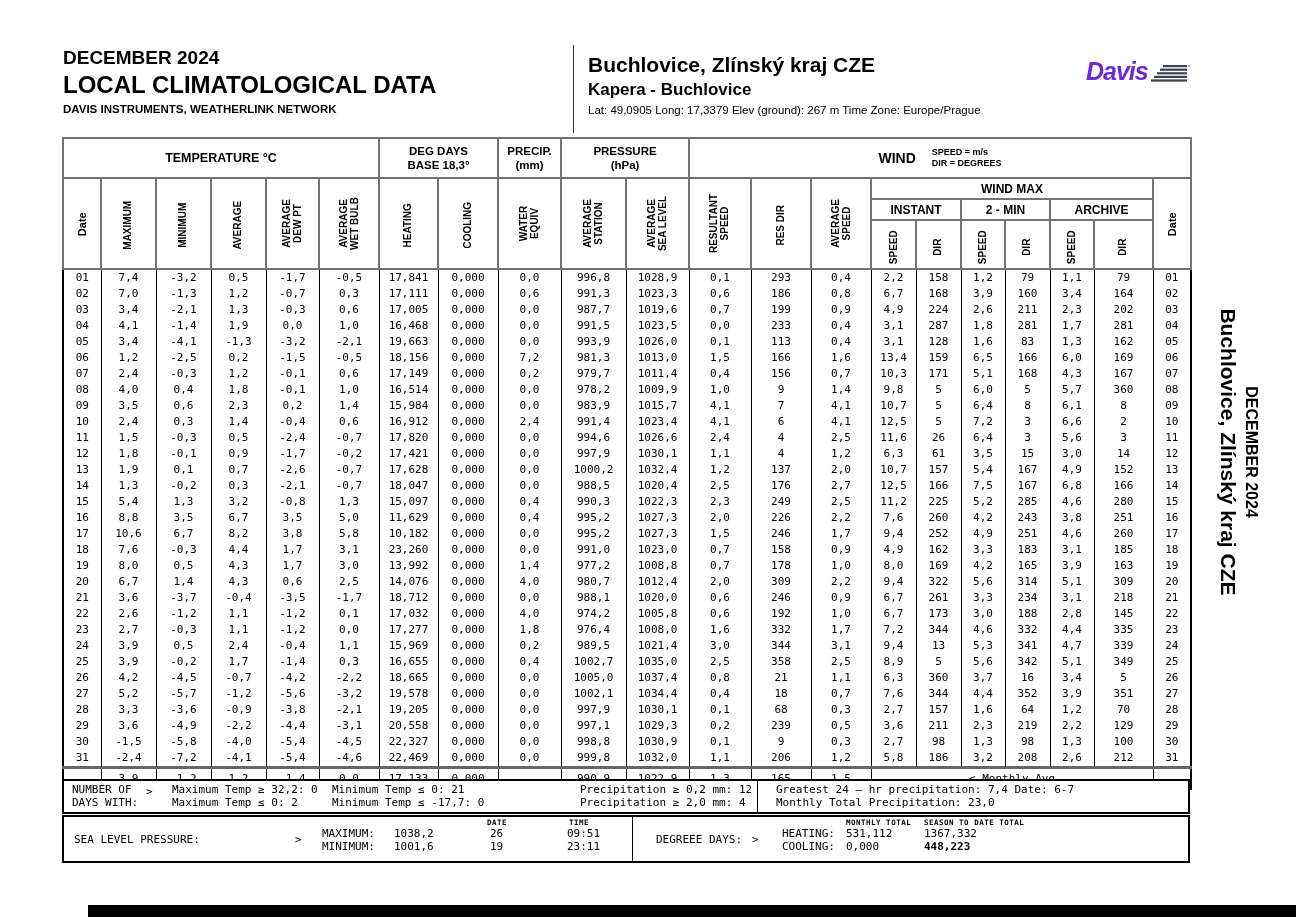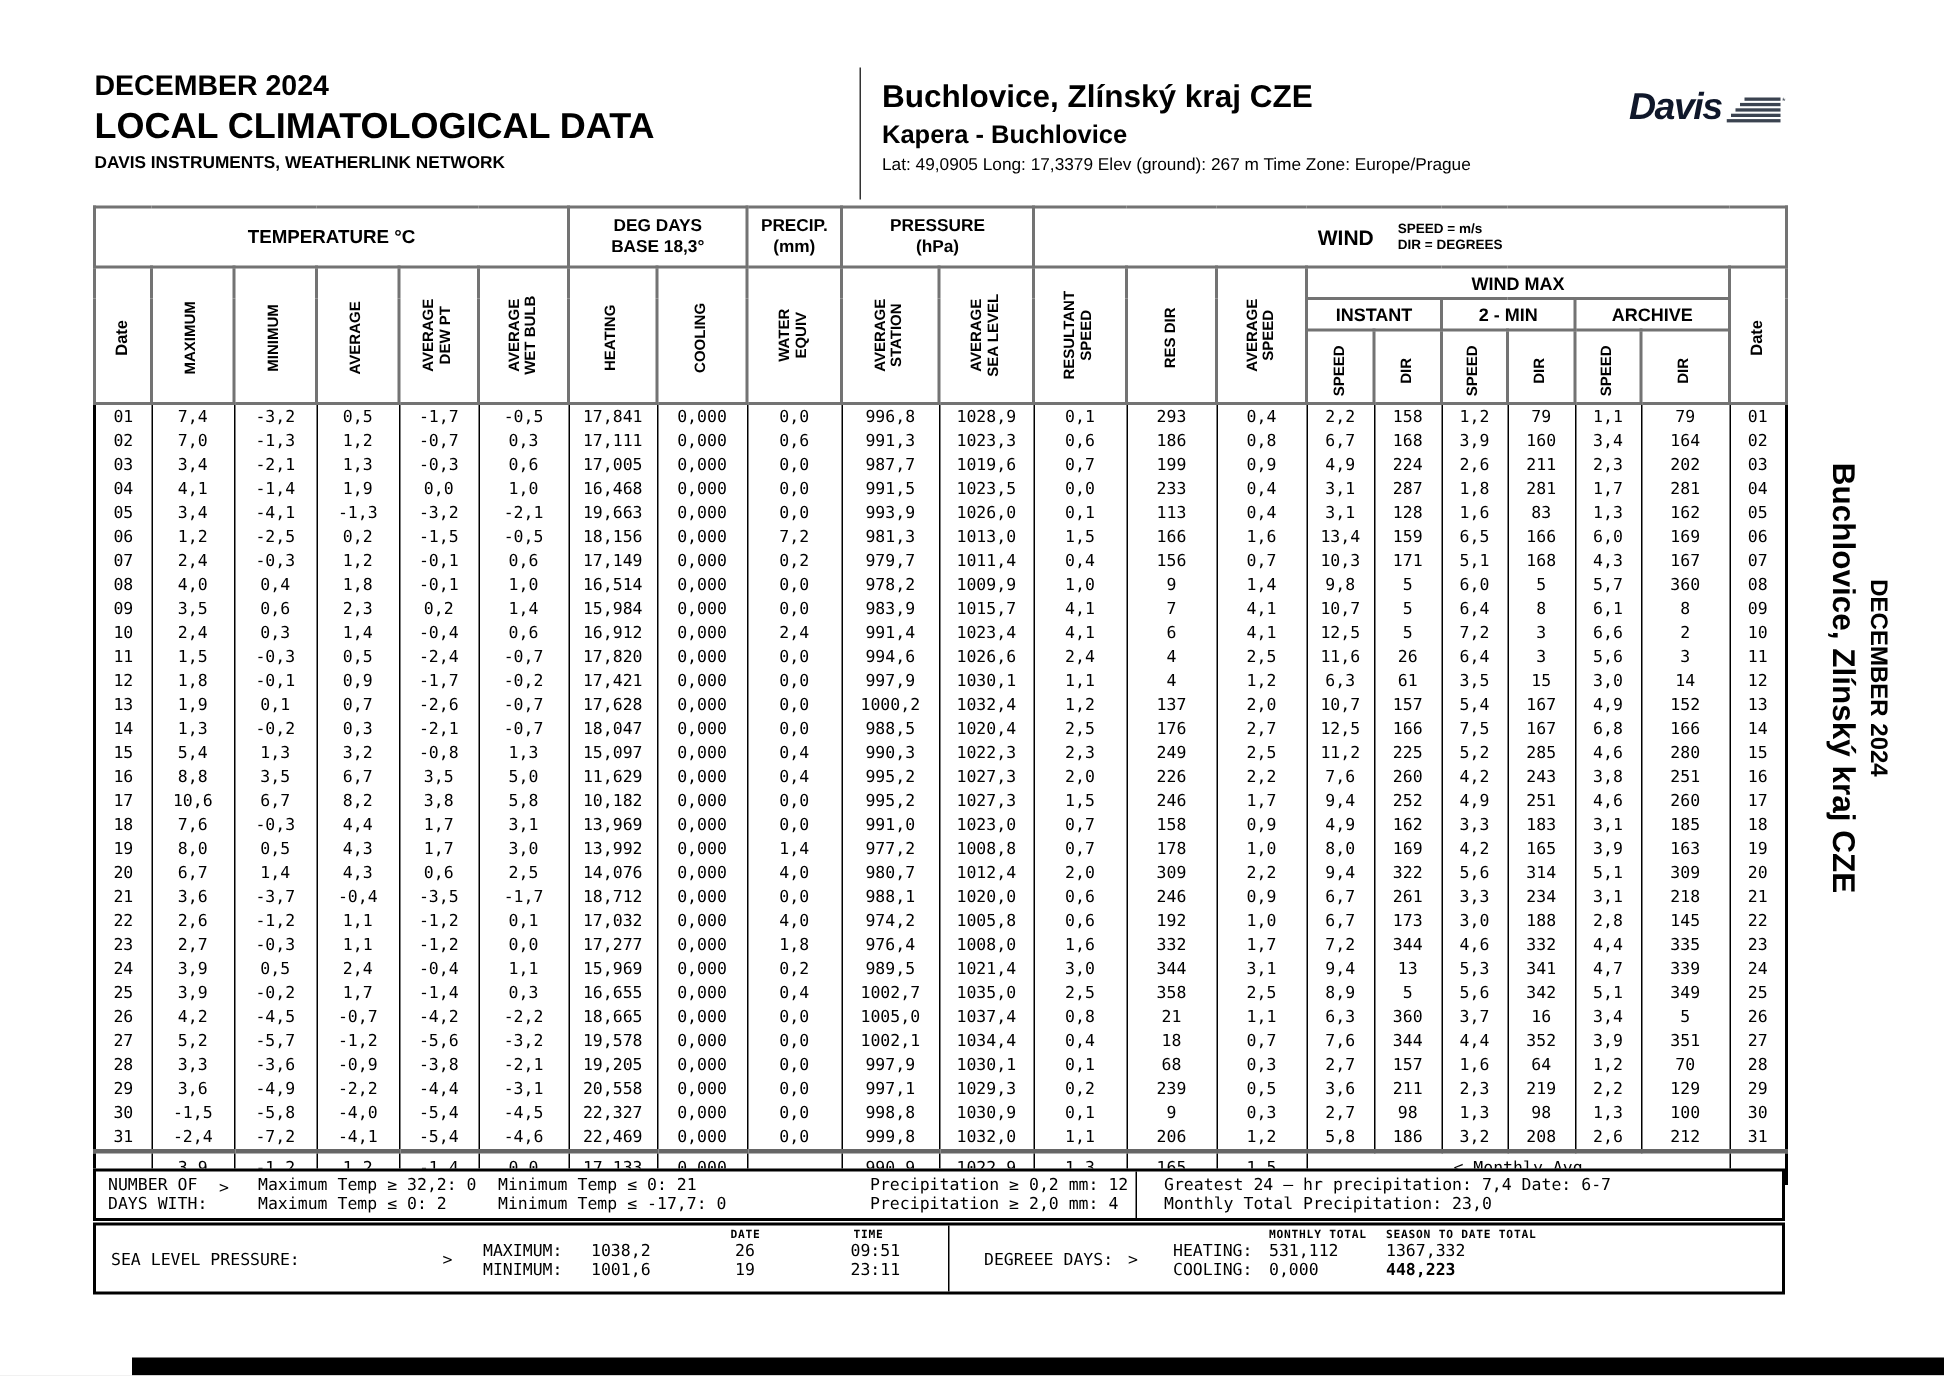--- a/index.html
+++ b/index.html
@@ -10,21 +10,21 @@
   .hdr-left  { position:absolute; left:63px; top:46px; }
   .hdr-month { font-size:19px; font-weight:bold; line-height:24px; }
   .hdr-title { font-size:24px; font-weight:bold; line-height:30px; }
   .hdr-sub   { font-size:11.5px; font-weight:bold; line-height:18px; }
   .hdr-divider { position:absolute; left:573px; top:45px; width:1px; height:88px; background:#333; }
   .hdr-right { position:absolute; left:588px; top:52px; }
   .hdr-station { font-size:21px; font-weight:bold; line-height:26px; }
   .hdr-station-sub { font-size:17px; font-weight:bold; line-height:24px; }
   .hdr-meta  { font-size:11.5px; line-height:17px; }
   .logo { position:absolute; left:1086px; top:57px; display:flex; align-items:center; gap:3px; }
-  .logotext { font-size:25px; font-weight:bold; font-style:italic; color:#0f172a; letter-spacing:-1px; }
+  .logotext { font-size:25px; font-weight:bold; font-style:italic; color:#6d28d9; letter-spacing:-1px; }
   .logomark { margin-top:2px; }
 
   
   .tblwrap { position:absolute; left:62px; top:137px; }
   table.tbl { border-collapse:collapse; table-layout:fixed; width:1128px; border:2px solid #000; }
   .tbl th { border:2px solid #737373; padding:0; font-weight:bold; }
   .tbl td { border-left:1px solid #000; border-right:1px solid #000; padding:0;
             text-align:center; font-family:"DejaVu Sans Mono", monospace;
             font-size:11px; line-height:16px; height:16px; white-space:nowrap; }
   tr.grp th { height:38px; font-size:12.5px; }
@@ -563,21 +563,21 @@
             <td>260</td>
             <td>17</td>
           </tr>
           <tr>
             <td>18</td>
             <td>7,6</td>
             <td>-0,3</td>
             <td>4,4</td>
             <td>1,7</td>
             <td>3,1</td>
-            <td>13,969</td>
+            <td>23,260</td>
             <td>0,000</td>
             <td>0,0</td>
             <td>991,0</td>
             <td>1023,0</td>
             <td>0,7</td>
             <td>158</td>
             <td>0,9</td>
             <td>4,9</td>
             <td>162</td>
             <td>3,3</td>

